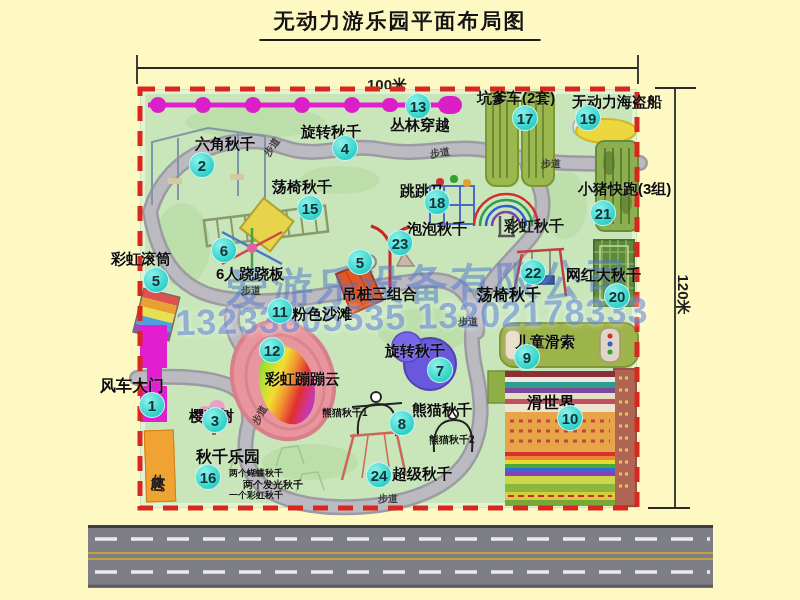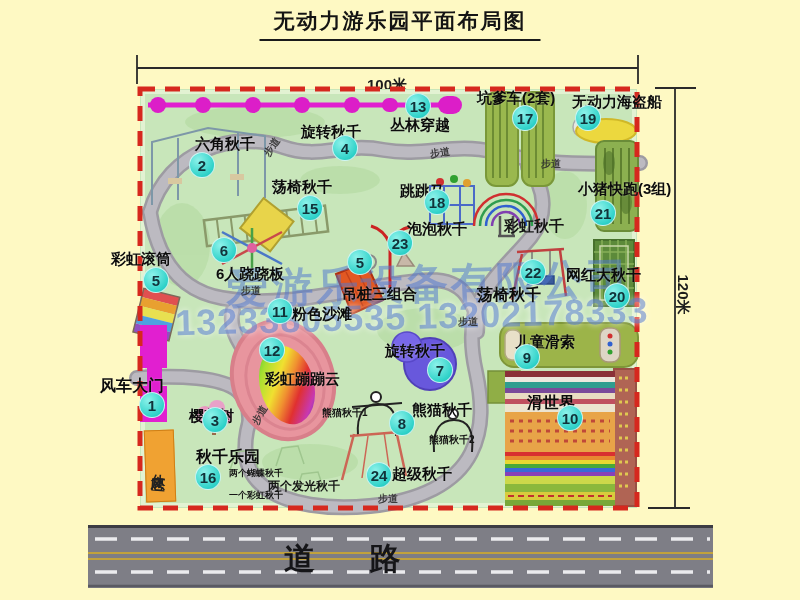--- a/index.html
+++ b/index.html
@@ -298,21 +298,20 @@
     </g>
   </svg>
 
   <div class="wm company">爱游乐设备有限公司</div>
   <div class="wm phone">13233805535 13202178333</div>
 
   <div class="rest-area">
     <span>休息区</span>
   </div>
 
-  <div class="road-label">道    路</div>
 
   <div id="label-layer">
       <div class="eq-label" style="left: 100px; top: 376px; font-size: 16px;">风车大门</div>
       <div class="marker" style="left: 139px; top: 392px;">1</div>
       <div class="eq-label" style="left: 195px; top: 135px;">六角秋千</div>
       <div class="marker" style="left: 189px; top: 152px;">2</div>
       <div class="eq-label" style="left: 189px; top: 391px; margin-top: 16px;">樱花树</div>
       <div class="marker" style="left: 202px; top: 407px;">3</div>
       <div class="eq-label" style="left: 301px; top: 123px;">旋转秋千</div>
       <div class="marker" style="left: 332px; top: 135px;">4</div>
@@ -353,21 +352,21 @@
       <div class="eq-label" style="left: 477px; top: 285px; font-size: 16px;">荡椅秋千</div>
       <div class="marker" style="left: 520px; top: 259px;">22</div>
       <div class="eq-label" style="left: 407px; top: 220px;">泡泡秋千</div>
       <div class="marker" style="left: 387px; top: 230px;">23</div>
       <div class="eq-label" style="left: 392px; top: 465px;">超级秋千</div>
       <div class="marker" style="left: 366px; top: 462px;">24</div>
       <div class="note" style="left: 504px; top: 217px; font-size: 15px;">彩虹秋千</div>
       <div class="note" style="left: 322px; top: 406px; font-size: 10px;">熊猫秋千1</div>
       <div class="note" style="left: 423px; top: 433px; font-size: 10px; margin-left: 6px;">熊猫秋千2</div>
       <div class="note" style="left: 229px; top: 467px; font-size: 9px;">两个蝴蝶秋千</div>
-      <div class="note" style="left: 246px; top: 478px; font-size: 12px; padding-left: 22px;">两个发光秋千</div>
+      <div class="note" style="left: 221px; top: 478px; font-size: 10px; padding-left: 22px;">两个发光秋千</div>
       <div class="note" style="left: 229px; top: 489px; font-size: 9px;">一个彩虹秋千</div>
       <div class="path-label" style="left: 262px; top: 140px; transform: rotate(-55deg);">步道</div>
       <div class="path-label" style="left: 430px; top: 146px; transform: rotate(-8deg);">步道</div>
       <div class="path-label" style="left: 541px; top: 157px;">步道</div>
       <div class="path-label" style="left: 241px; top: 284px;">步道</div>
       <div class="path-label" style="left: 250px; top: 408px; transform: rotate(-60deg);">步道</div>
       <div class="path-label" style="left: 458px; top: 315px;">步道</div>
       <div class="path-label" style="left: 378px; top: 492px;">步道</div>
     </div>
 </div>

